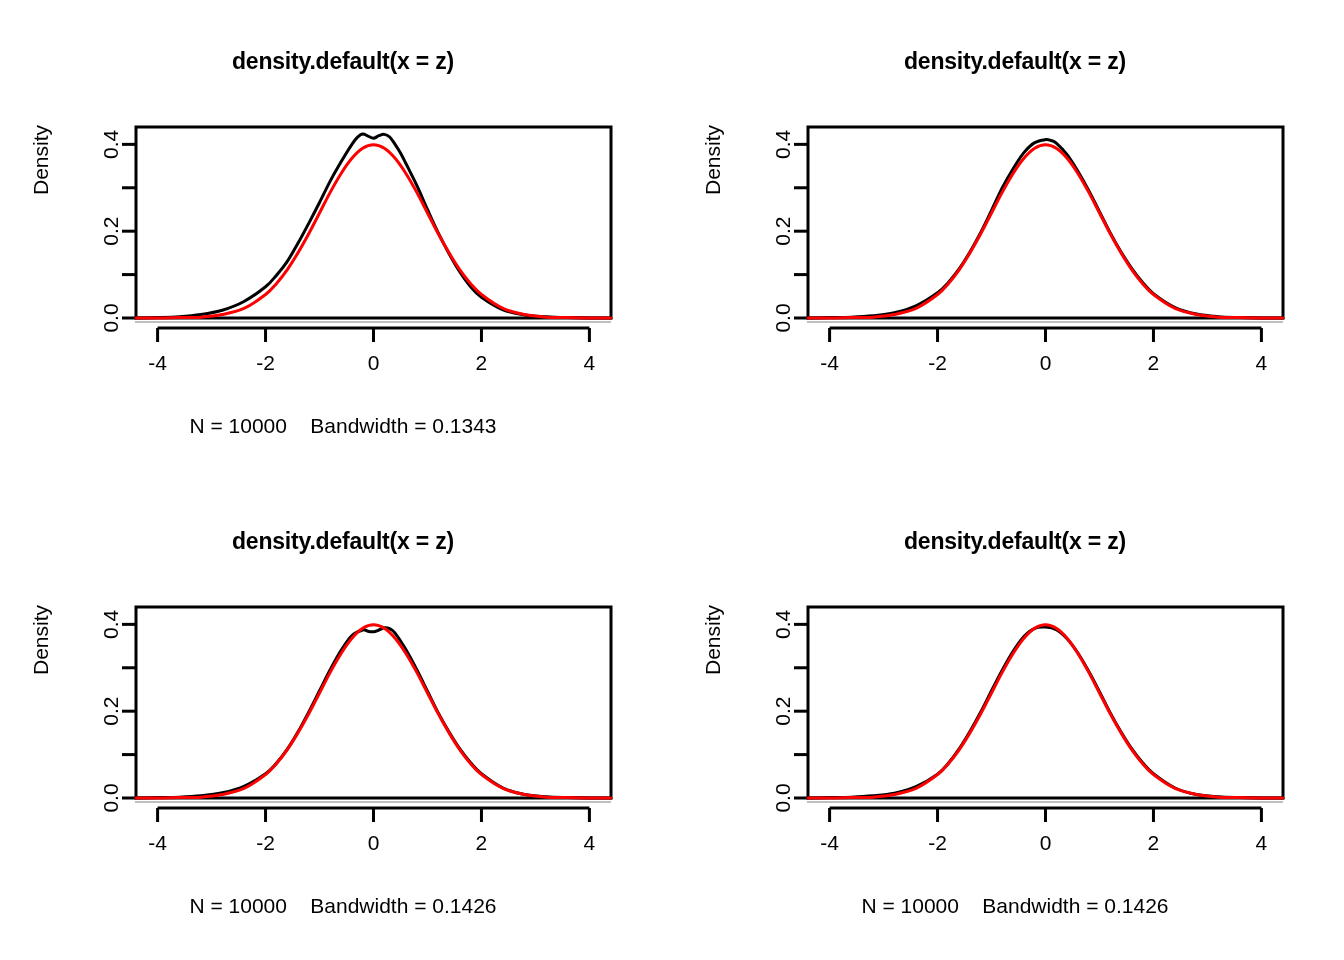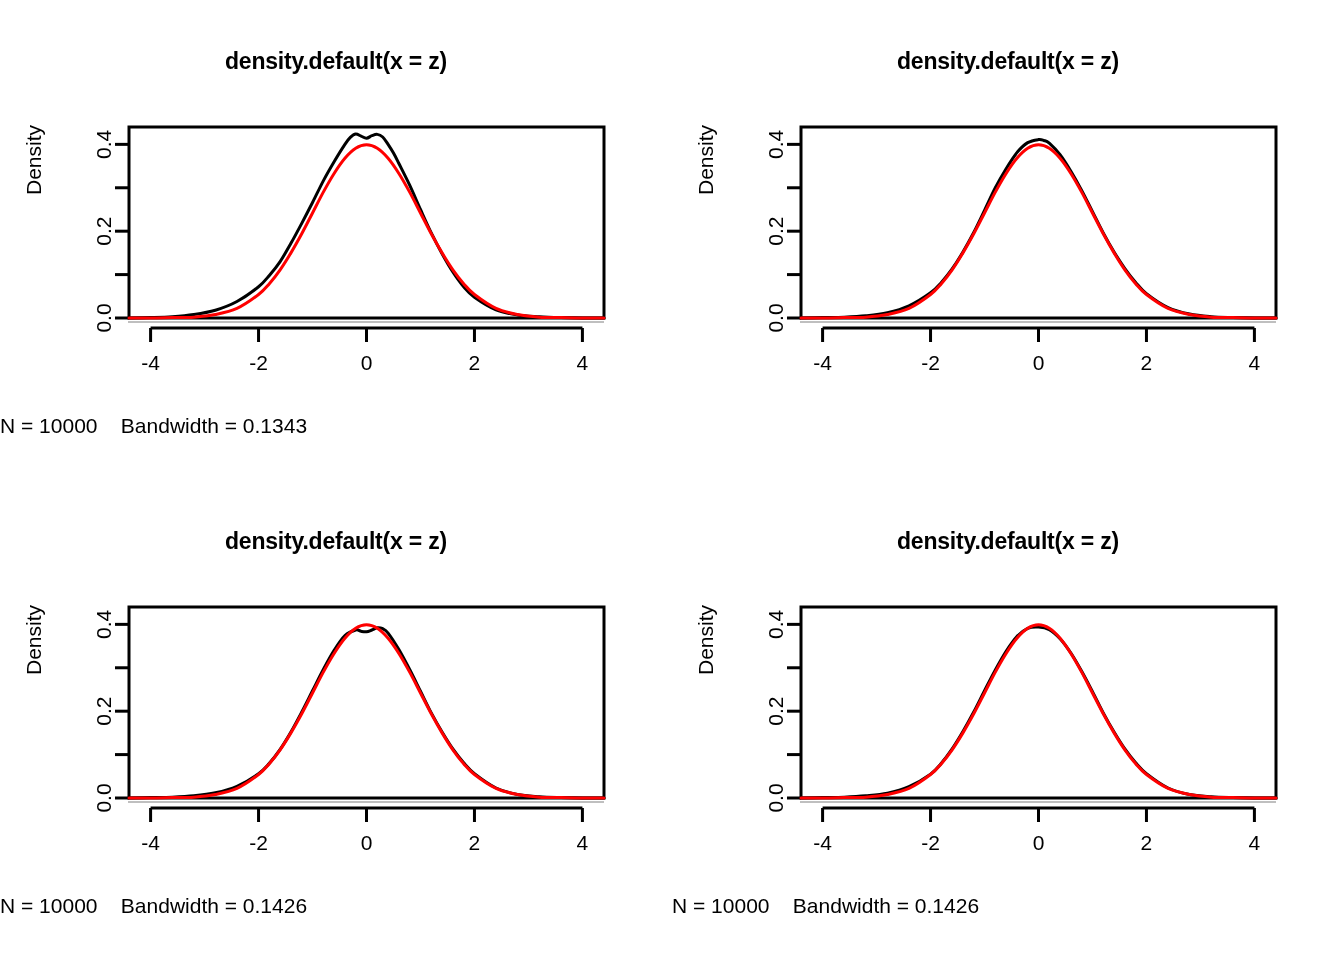--- a/index.html
+++ b/index.html
@@ -1,25 +1,25 @@
 <!DOCTYPE html>
 <html><head>
 <meta charset="utf-8">
 <style>
   html,body{margin:0;padding:0;background:#ffffff;}
   body{width:1344px;height:960px;font-family:"Liberation Sans",sans-serif;color:#000;}
   #figure{position:relative;width:1344px;height:960px;background:#fff;}
-  .panel{position:absolute;width:672px;height:480px;}
+  .panel{position:absolute;width:672px;height:480px;margin-left:7px;}
   .panel-title{
     position:absolute;left:0;top:48px;width:672px;text-align:center;
     font-size:23px;font-weight:bold;font-family:"Liberation Sans",sans-serif;
     letter-spacing:-0.2px;color:#000;
   }
   .panel-sub{
-    position:absolute;left:0;top:414px;width:672px;text-align:left;
+    position:absolute;left:0;top:414px;width:672px;text-align:center;
     font-size:21px;font-weight:normal;font-family:"Liberation Sans",sans-serif;
     color:#000;white-space:pre;
   }
   .ylab{
     position:absolute;left:-46px;top:148px;width:160px;text-align:center;
     font-size:21px;color:#000;
     transform:rotate(-90deg);transform-origin:center center;
     font-family:"Liberation Sans",sans-serif;
   }
   .plotsvg{position:absolute;left:0;top:0;}

